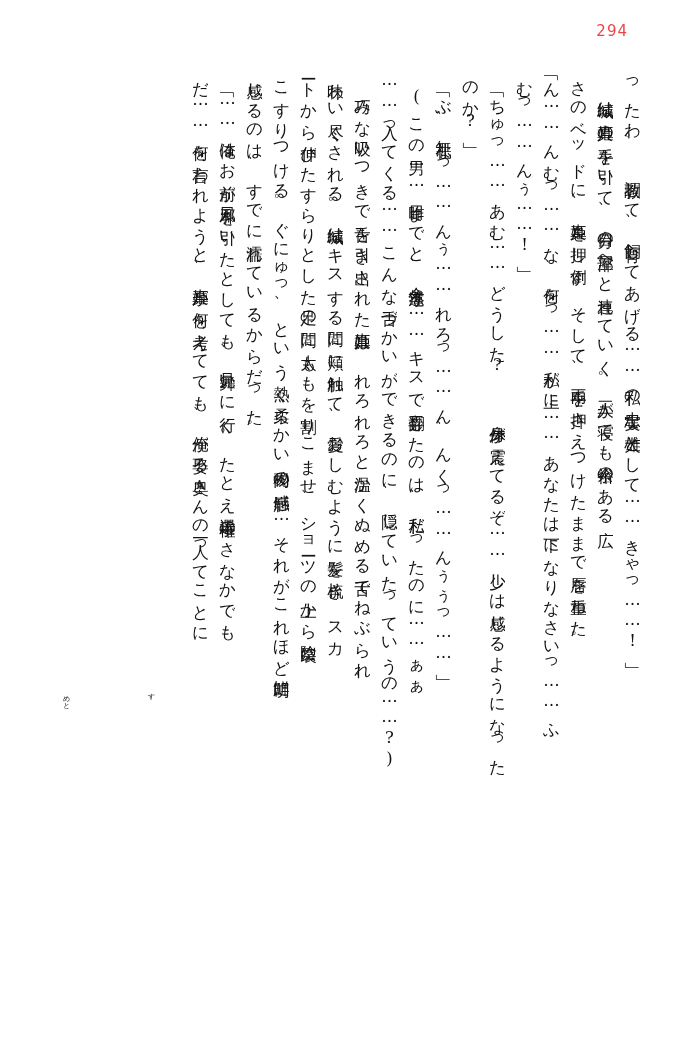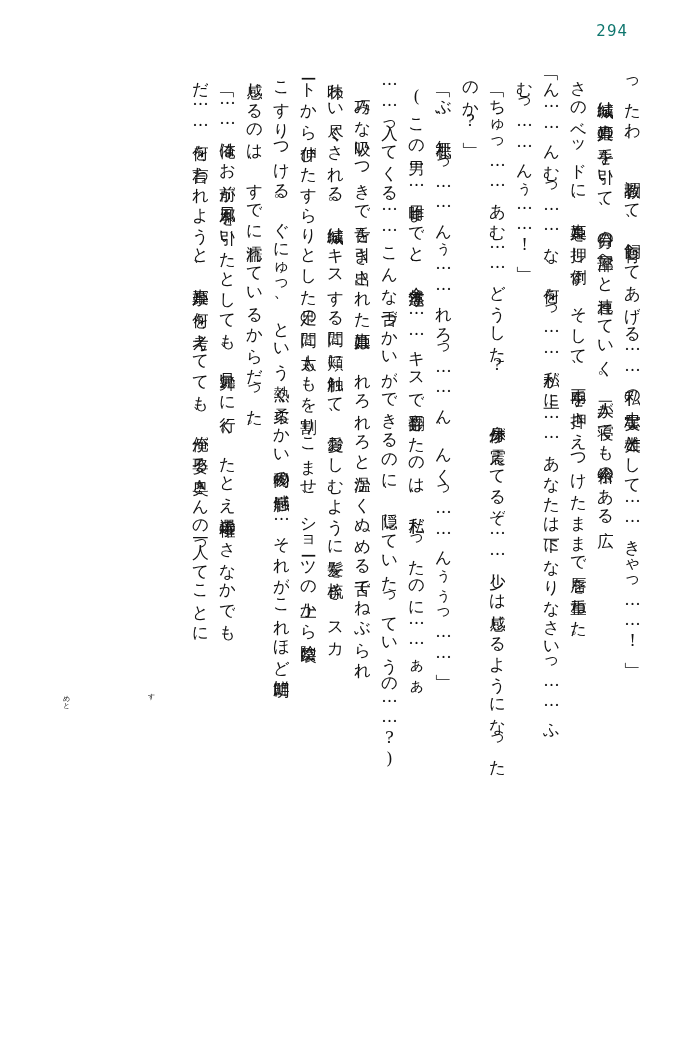--- a/index.html
+++ b/index.html
@@ -20,21 +20,21 @@
     height: 1050px;
     box-sizing: border-box;
     background: #ffffff;
   }
   .page-number {
     position: absolute;
     top: 22px;
     right: 48px;
     font-size: 15px;
     letter-spacing: 1px;
-    color: #0f766e;
+    color: #ef4444;
     font-family: "DejaVu Sans", "Liberation Sans", sans-serif;
   }
   .text-body {
     position: absolute;
     top: 70px;
     right: 36px;
     left: 32px;
     bottom: 36px;
     display: flex;
     flex-direction: row-reverse;

